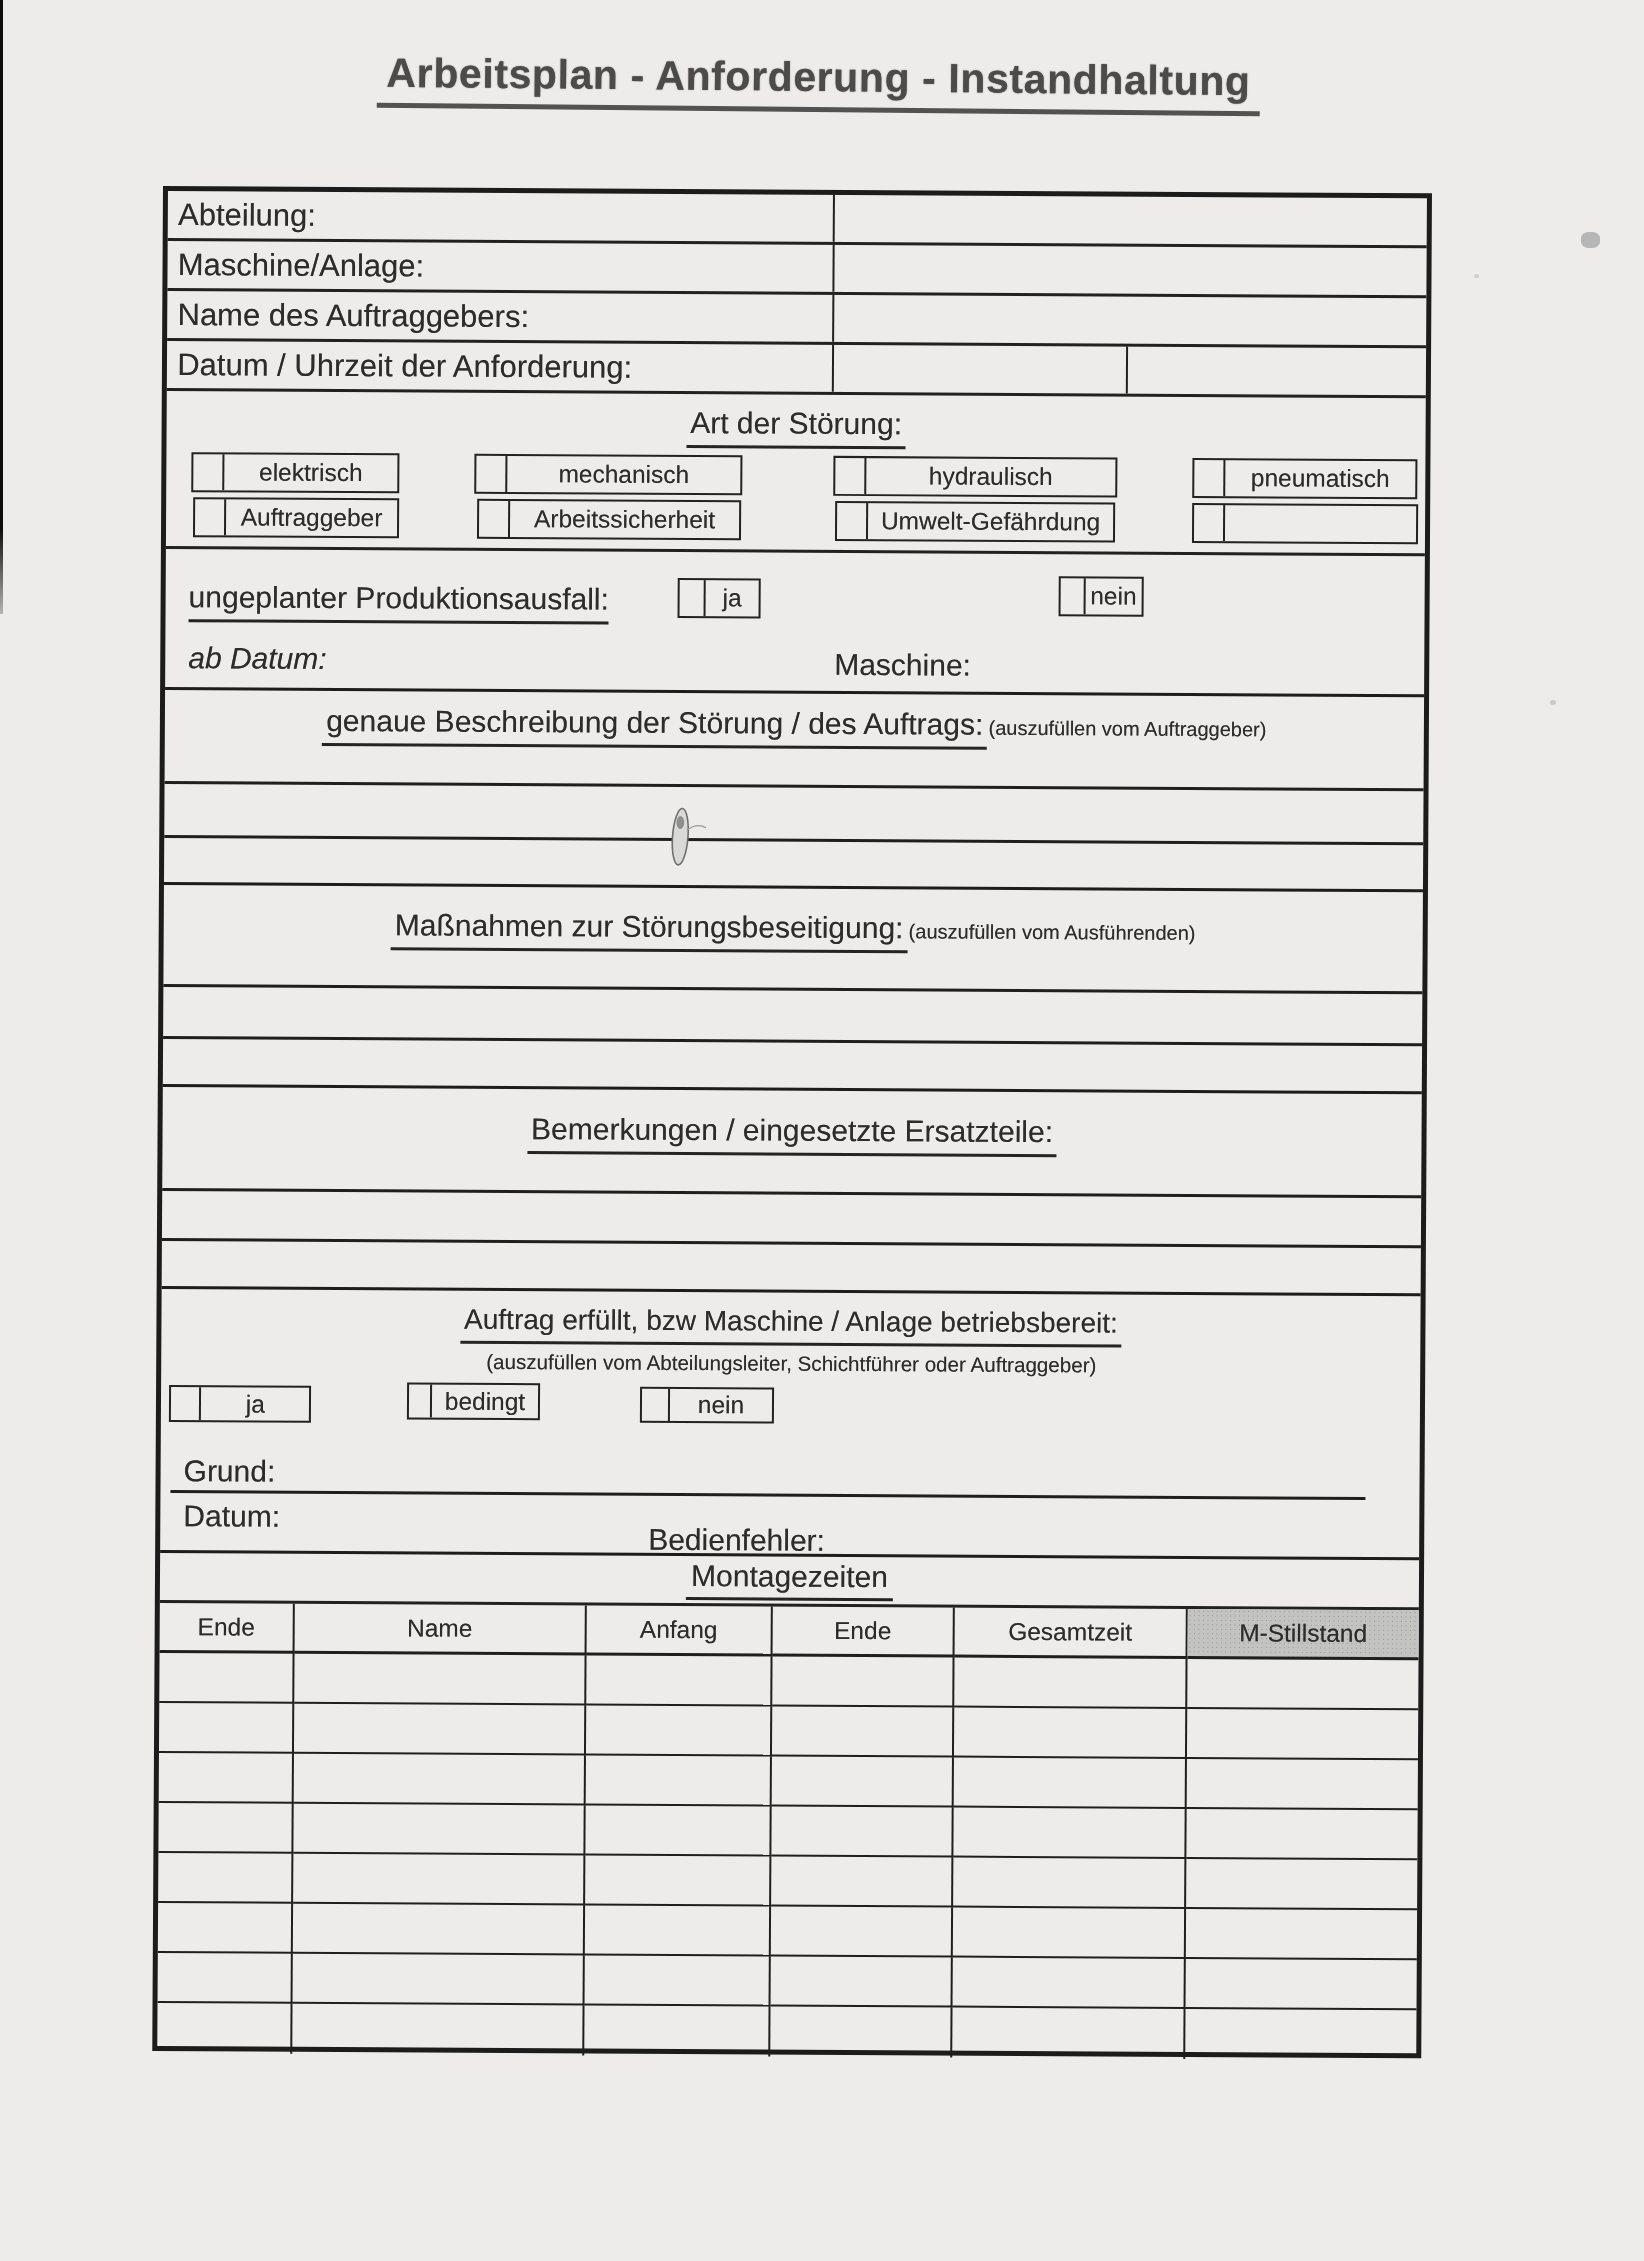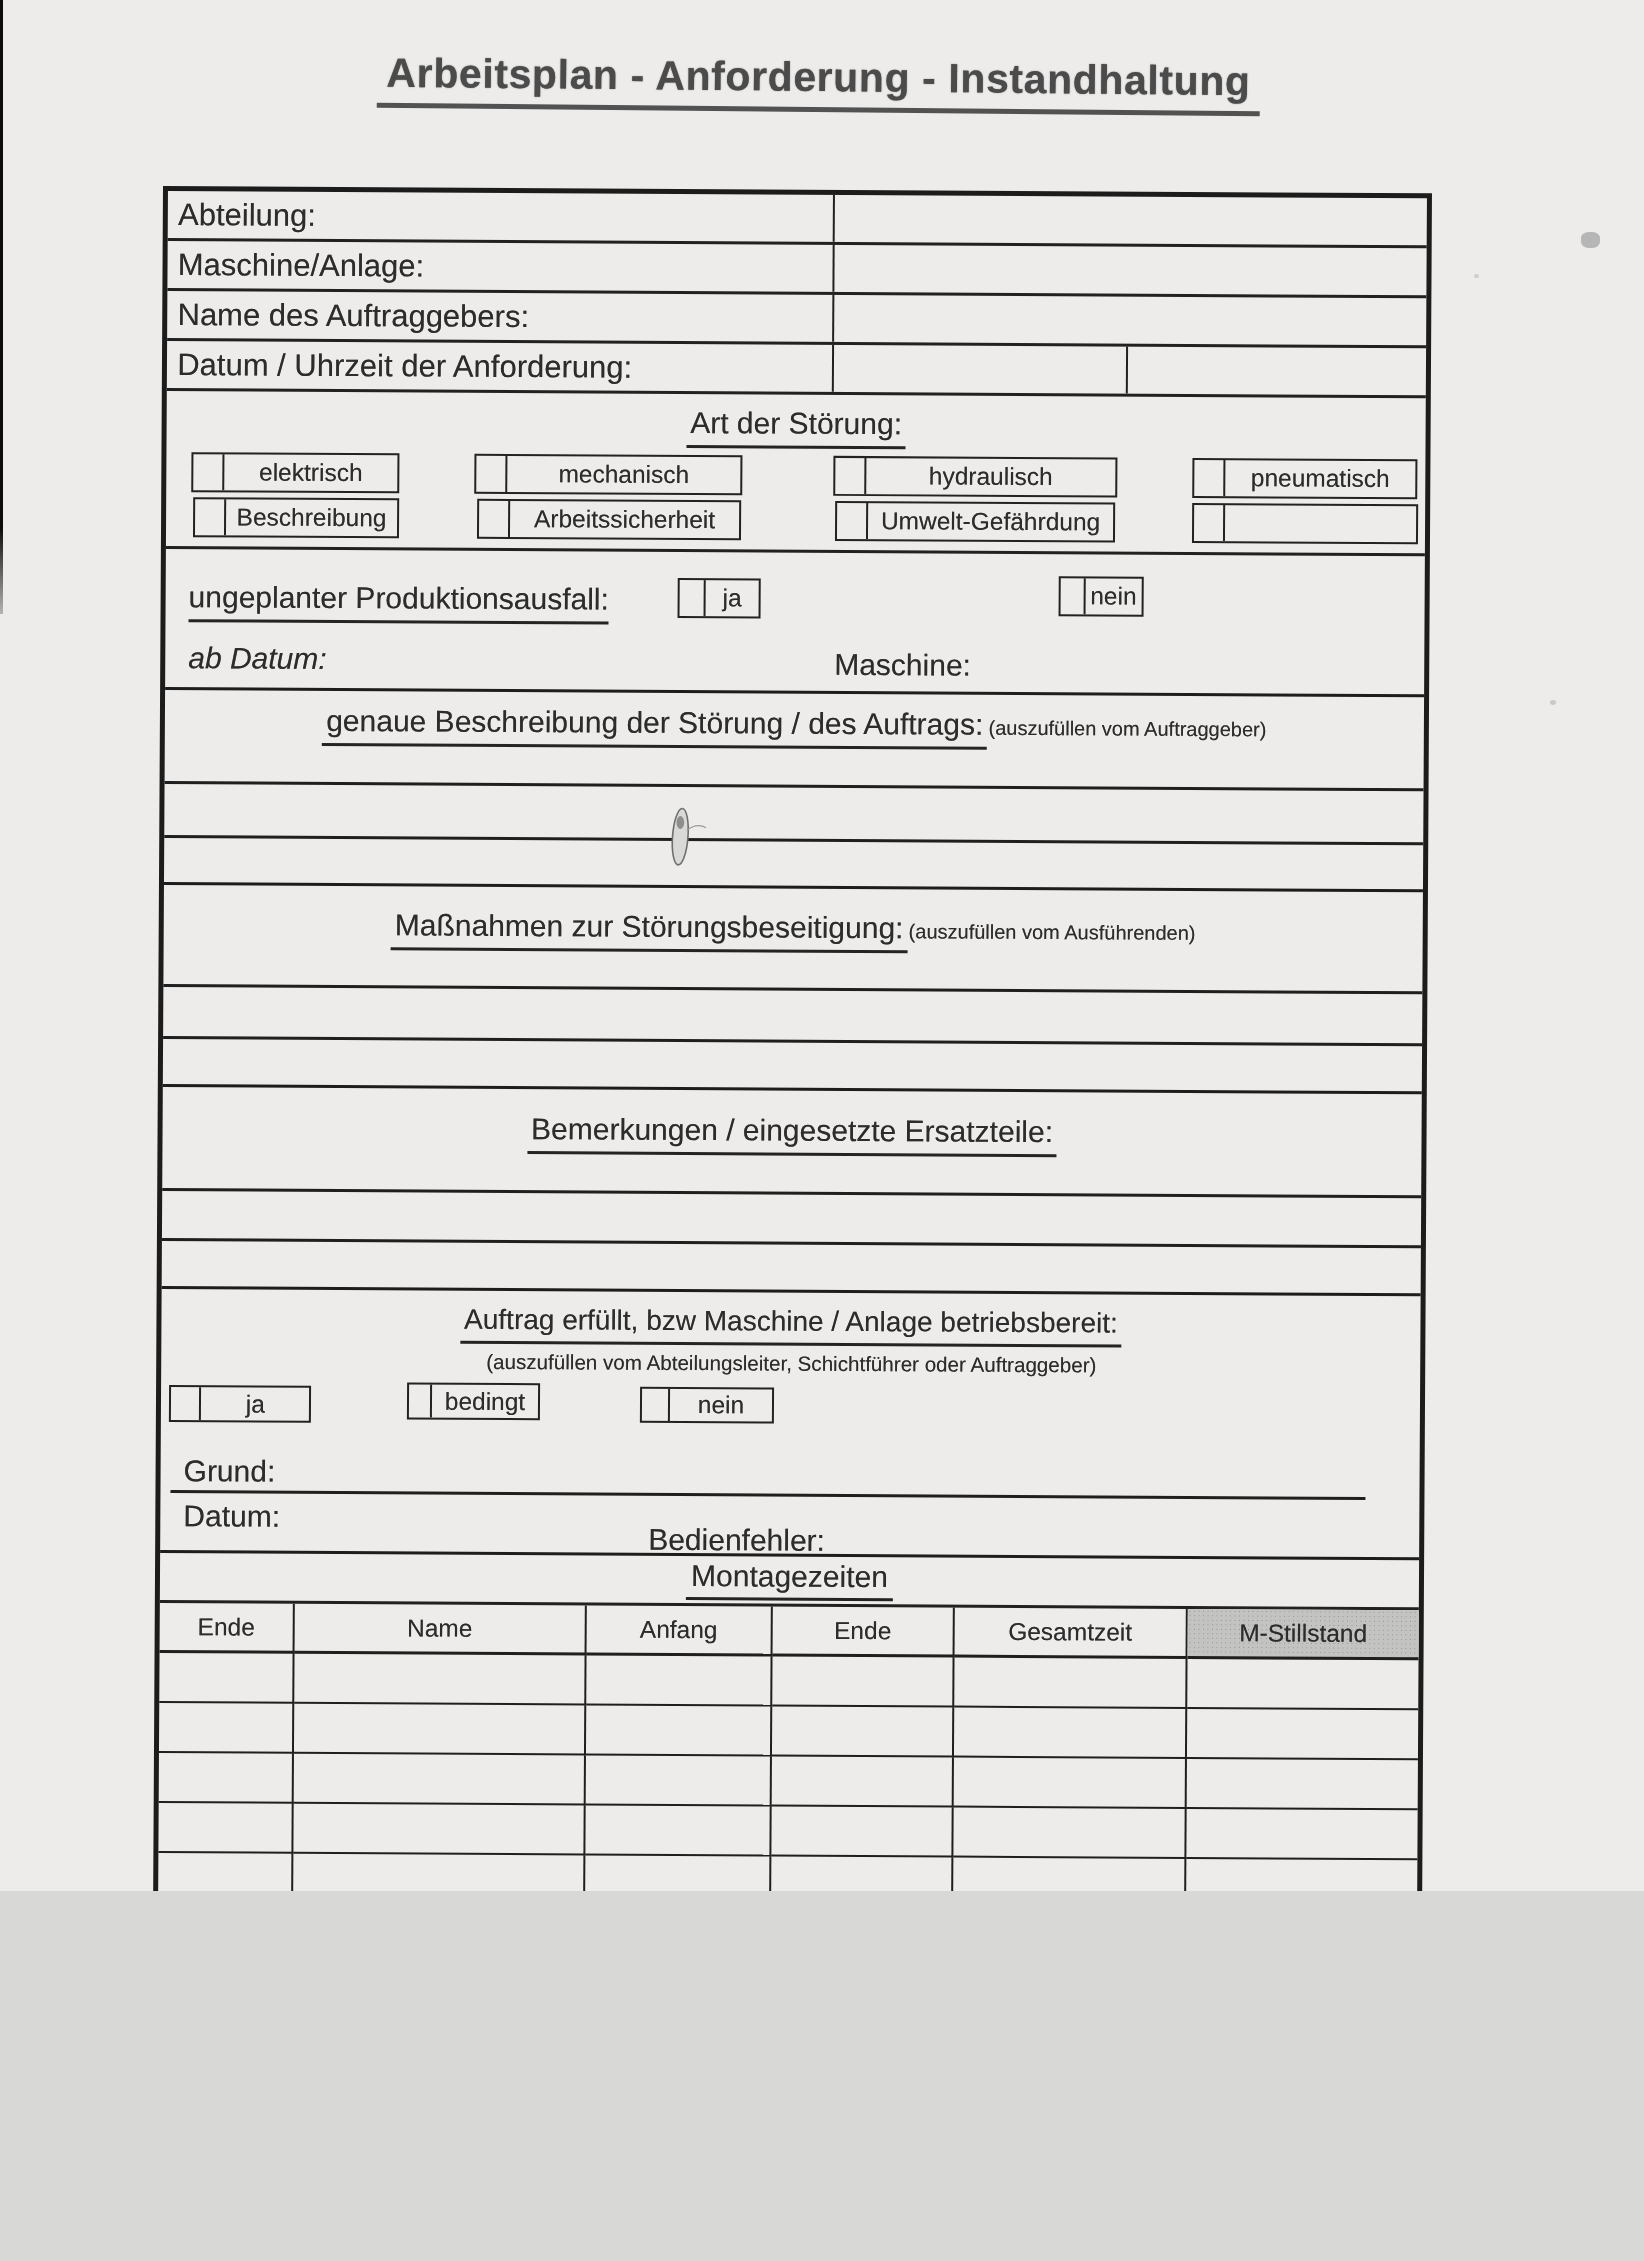--- a/index.html
+++ b/index.html
@@ -1,18 +1,18 @@
 <!DOCTYPE html>
 <html style="font-size:10.3px"><head>
 <meta charset="utf-8">
 <style>
   * { margin:0; padding:0; box-sizing:border-box; }
   html,body { background:#d8d8d6; }
   #page {
-    position:relative; width:1644px; height:1891px;
+    position:relative; width:1644px; height:2261px;
     background:#edecea;
     font-family:"Liberation Sans", sans-serif;
     color:#2c2c2c; overflow:hidden;
   }
   .ink { text-shadow:0 0 0.6px rgba(30,30,30,.55); }
 
   
   .edge-bar { position:absolute; left:0; top:0; width:3.2px; height:614px;
     background:linear-gradient(#0c0c0c 0 86%, rgba(12,12,12,.25)); }
   .speck { position:absolute; border-radius:50%; background:#8a8a8a; opacity:.55; }
@@ -138,21 +138,21 @@
       <div class="cb" style="left:667px;top:61px;width:284px;">
         <span class="sq"></span>
         <span class="cl ink">hydraulisch</span>
       </div>
       <div class="cb" style="left:1026px;top:61px;width:225px;">
         <span class="sq"></span>
         <span class="cl ink">pneumatisch</span>
       </div>
       <div class="cb" style="left:27px;top:106px;width:206px;">
         <span class="sq"></span>
-        <span class="cl ink">Beschreibung</span>
+        <span class="cl ink">Auftraggeber</span>
       </div>
       <div class="cb" style="left:311px;top:106px;width:264px;">
         <span class="sq"></span>
         <span class="cl ink">Arbeitssicherheit</span>
       </div>
       <div class="cb" style="left:669px;top:106px;width:280px;">
         <span class="sq"></span>
         <span class="cl ink">Umwelt-Gefährdung</span>
       </div>
       <div class="cb" style="left:1026px;top:106px;width:226px;">

